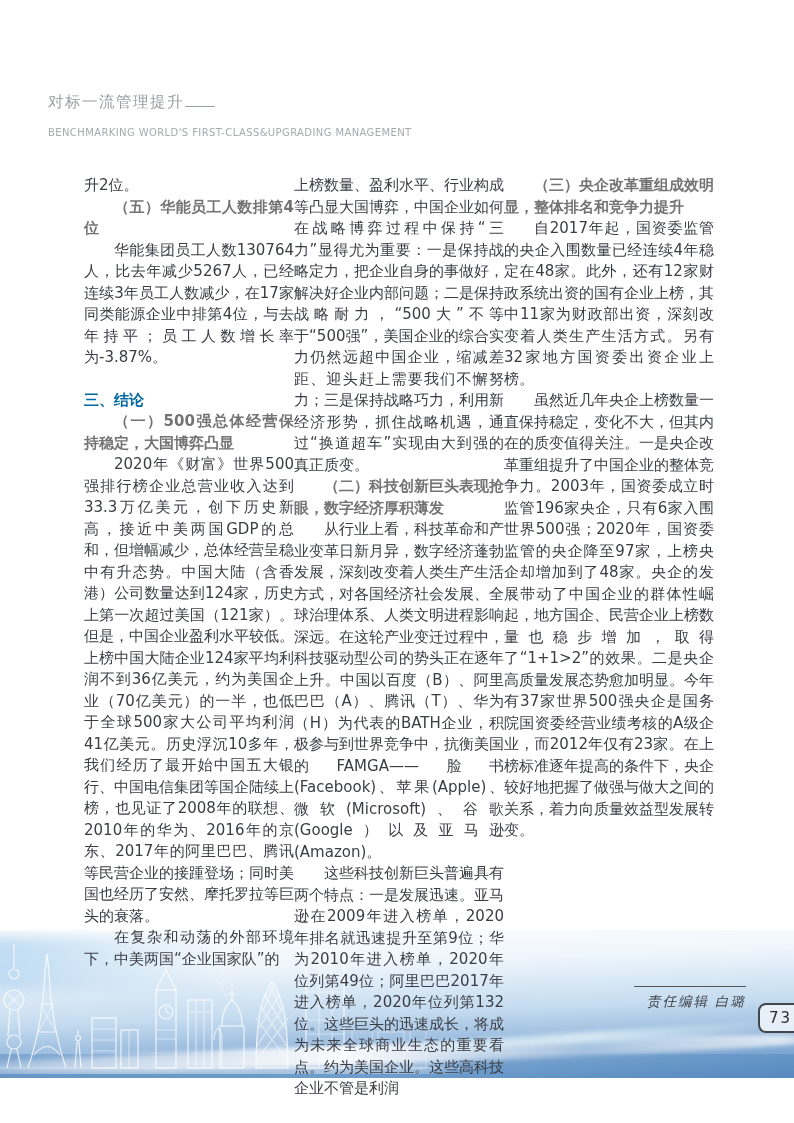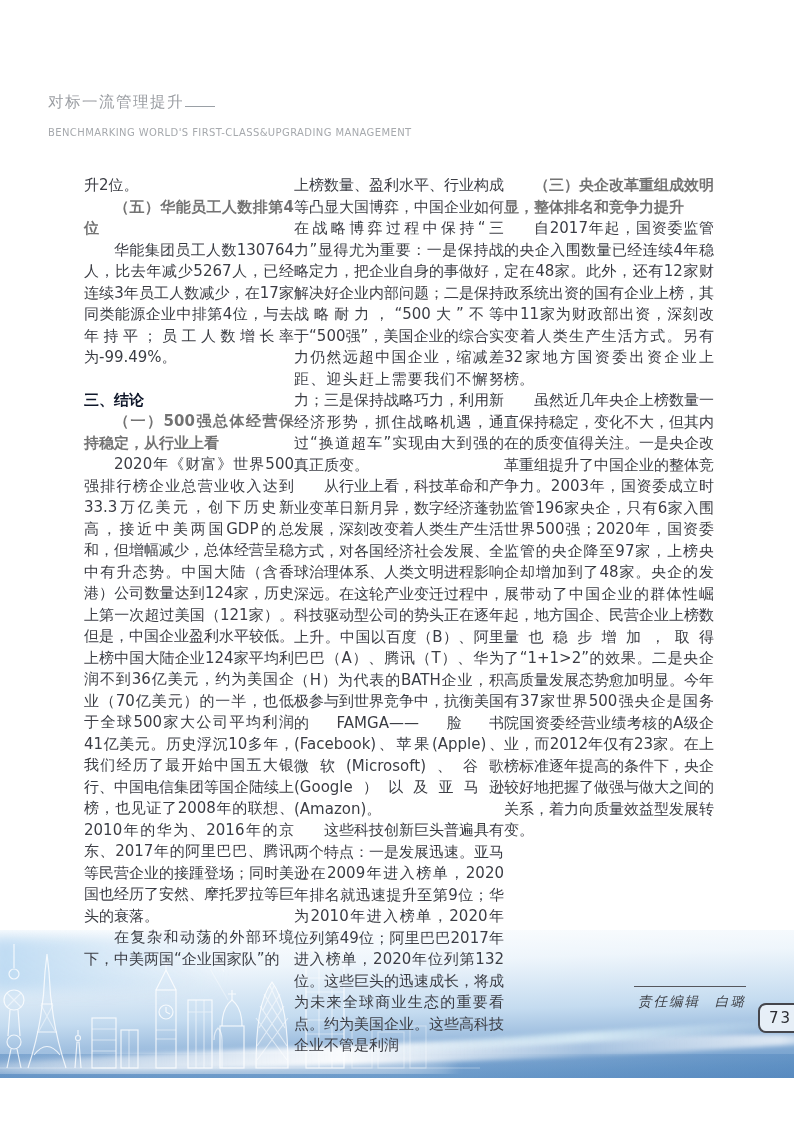--- a/index.html
+++ b/index.html
@@ -12,26 +12,26 @@
   .hdr-zh{font-size:15.5px;color:#9a9da2;letter-spacing:1.5px;line-height:20px;white-space:nowrap;}
   .hdr-rule{display:inline-block;width:30px;height:13px;border-bottom:1px solid #9aa0a6;margin-left:1px;}
   .hdr-en{margin-top:13px;padding-right:69px;font-size:10px;color:#a6a9ad;letter-spacing:0.4px;line-height:16px;}
   
   .columns{position:absolute;left:84px;top:175px;width:662px;display:flex;z-index:2;}
   .col{width:210px;}
   .blk{margin:0;font-size:15px;line-height:21.5px;color:#3b3d44;text-align:justify;text-justify:inter-character;}
   .p{text-indent:2em;}
   .p-cont{text-indent:0;}
   .h3{font-weight:700;text-indent:2em;color:#737373;}
-  .h2{font-weight:700;margin-top:21px;color:#0f172a;}
+  .h2{font-weight:700;margin-top:21px;color:#0369a1;}
   
   .editor-credit{position:absolute;left:531px;top:986px;width:215px;text-align:right;z-index:3;}
   .editor-rule{width:112px;margin-left:auto;border-top:1.5px solid #55565c;}
   .editor-names{margin-top:6px;font-size:13.5px;font-style:italic;color:#3c3e44;letter-spacing:2px;}
-  .editor-names .nm{margin-left:15px;}
+  .editor-names .nm{margin-left:6px;}
   
   .page-badge{
     position:absolute;left:758px;top:1003px;width:50px;height:30px;box-sizing:border-box;
     border:2px solid #45464c;border-radius:8px;background:rgba(235,242,249,0.92);
     display:flex;align-items:center;padding-left:9px;
     font-size:15px;color:#2c2d33;letter-spacing:2px;z-index:4;
   }
   
   .band{
     position:absolute;left:0;top:930px;width:794px;height:148px;z-index:1;overflow:hidden;
@@ -61,28 +61,29 @@
 
 <div class="page-header">
   <div class="hdr-zh"><span>对标一流管理提升</span><span class="hdr-rule"></span></div>
   <div class="hdr-en">BENCHMARKING WORLD'S FIRST-CLASS&amp;UPGRADING MANAGEMENT</div>
 </div>
 
 <div class="columns">
   <div class="col">
       <p class="blk p-cont">升2位。</p>
       <div class="blk h3">（五）华能员工人数排第4位</div>
-      <p class="blk p">华能集团员工人数130764人，比去年减少5267人，已经连续3年员工人数减少，在17家同类能源企业中排第4位，与去年持平；员工人数增长率为-99.49%。</p>
+      <p class="blk p">华能集团员工人数130764人，比去年减少5267人，已经连续3年员工人数减少，在17家同类能源企业中排第4位，与去年持平；员工人数增长率为-3.87%。</p>
       <div class="blk h2">三、结论</div>
-      <div class="blk h3">（一）500强总体经营保持稳定，从行业上看</div>
+      <div class="blk h3">（一）500强总体经营保持稳定，大国博弈凸显</div>
       <p class="blk p">2020年《财富》世界500强排行榜企业总营业收入达到33.3万亿美元，创下历史新高，接近中美两国GDP的总和，但增幅减少，总体经营呈稳中有升态势。中国大陆（含香港）公司数量达到124家，历史上第一次超过美国（121家）。但是，中国企业盈利水平较低。上榜中国大陆企业124家平均利润不到36亿美元，约为美国企业（70亿美元）的一半，也低于全球500家大公司平均利润41亿美元。历史浮沉10多年，我们经历了最开始中国五大银行、中国电信集团等国企陆续上榜，也见证了2008年的联想、2010年的华为、2016年的京东、2017年的阿里巴巴、腾讯等民营企业的接踵登场；同时美国也经历了安然、摩托罗拉等巨头的衰落。</p>
       <p class="blk p">在复杂和动荡的外部环境下，中美两国“企业国家队”的</p>
     </div>
   <div class="col">
       <p class="blk p-cont">上榜数量、盈利水平、行业构成等凸显大国博弈，中国企业如何在战略博弈过程中保持“三力”显得尤为重要：一是保持战略定力，把企业自身的事做好，解决好企业内部问题；二是保持战略耐力，“500大”不等于“500强”，美国企业的综合实力仍然远超中国企业，缩减差距、迎头赶上需要我们不懈努力；三是保持战略巧力，利用新经济形势，抓住战略机遇，通过“换道超车”实现由大到强的真正质变。</p>
+      <div class="blk h3">（二）科技创新巨头表现抢眼，数字经济厚积薄发</div>
       <p class="blk p">从行业上看，科技革命和产业变革日新月异，数字经济蓬勃发展，深刻改变着人类生产生活方式，对各国经济社会发展、全球治理体系、人类文明进程影响深远。在这轮产业变迁过程中，科技驱动型公司的势头正在逐年上升。中国以百度（B）、阿里巴巴（A）、腾讯（T）、华为（H）为代表的BATH企业，积极参与到世界竞争中，抗衡美国的FAMGA——脸书(Facebook)、苹果(Apple)、微软(Microsoft)、谷歌(Google）以及亚马逊(Amazon)。</p>
       <p class="blk p">这些科技创新巨头普遍具有两个特点：一是发展迅速。亚马逊在2009年进入榜单，2020年排名就迅速提升至第9位；华为2010年进入榜单，2020年位列第49位；阿里巴巴2017年进入榜单，2020年位列第132位。这些巨头的迅速成长，将成为未来全球商业生态的重要看点。约为美国企业。这些高科技企业不管是利润</p>
     </div>
   <div class="col">
       <div class="blk h3">（三）央企改革重组成效明显，整体排名和竞争力提升</div>
       <p class="blk p">自2017年起，国资委监管的央企入围数量已经连续4年稳定在48家。此外，还有12家财政系统出资的国有企业上榜，其中11家为财政部出资，深刻改变着人类生产生活方式。另有32家地方国资委出资企业上榜。</p>
       <p class="blk p">虽然近几年央企上榜数量一直保持稳定，变化不大，但其内在的质变值得关注。一是央企改革重组提升了中国企业的整体竞争力。2003年，国资委成立时监管196家央企，只有6家入围世界500强；2020年，国资委监管的央企降至97家，上榜央企却增加到了48家。央企的发展带动了中国企业的群体性崛起，地方国企、民营企业上榜数量也稳步增加，取得了“1+1&gt;2”的效果。二是央企高质量发展态势愈加明显。今年有37家世界500强央企是国务院国资委经营业绩考核的A级企业，而2012年仅有23家。在上榜标准逐年提高的条件下，央企较好地把握了做强与做大之间的关系，着力向质量效益型发展转变。</p>
     </div>
 </div>
 

